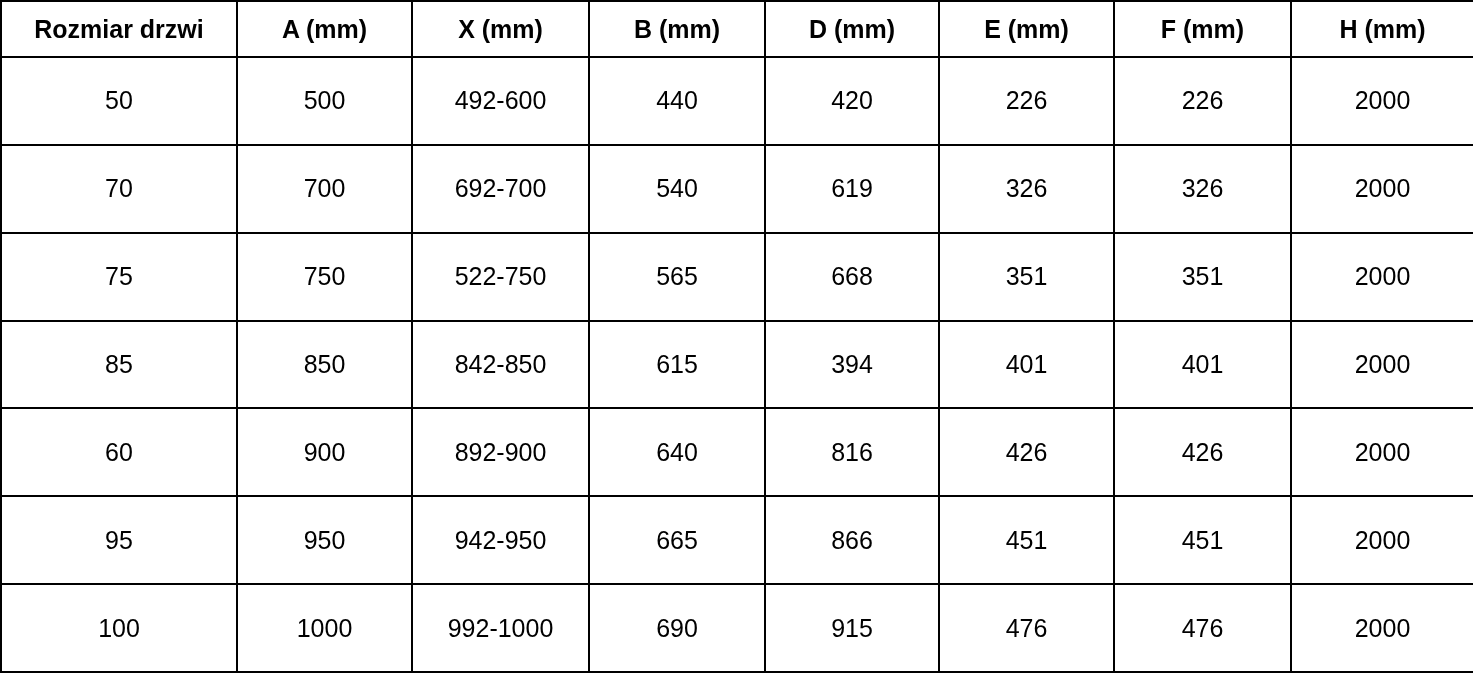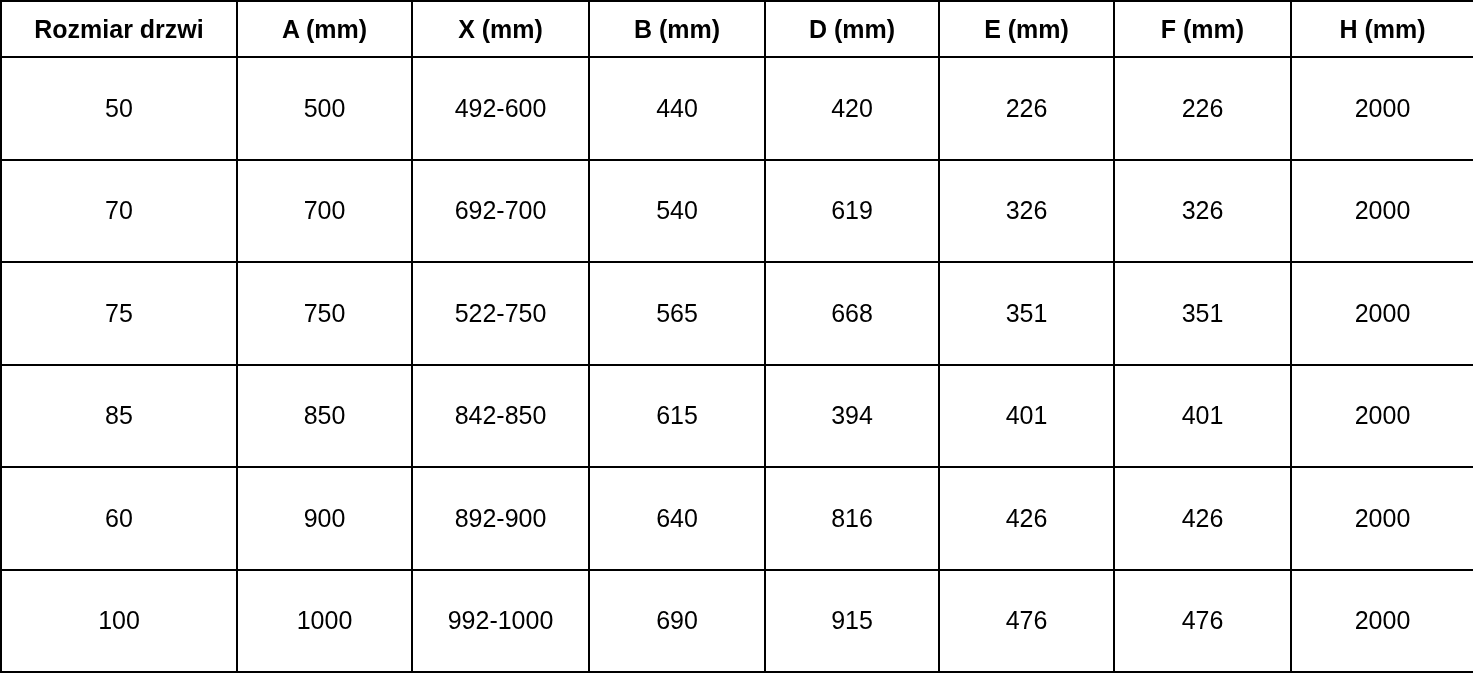--- a/index.html
+++ b/index.html
@@ -121,20 +121,30 @@
           <td>60</td>
           <td>900</td>
           <td>892-900</td>
           <td>640</td>
           <td>816</td>
           <td>426</td>
           <td>426</td>
           <td>2000</td>
         </tr>
         <tr>
+          <td>95</td>
+          <td>950</td>
+          <td>942-950</td>
+          <td>665</td>
+          <td>866</td>
+          <td>451</td>
+          <td>451</td>
+          <td>2000</td>
+        </tr>
+        <tr>
           <td>100</td>
           <td>1000</td>
           <td>992-1000</td>
           <td>690</td>
           <td>915</td>
           <td>476</td>
           <td>476</td>
           <td>2000</td>
         </tr>
       </tbody>

